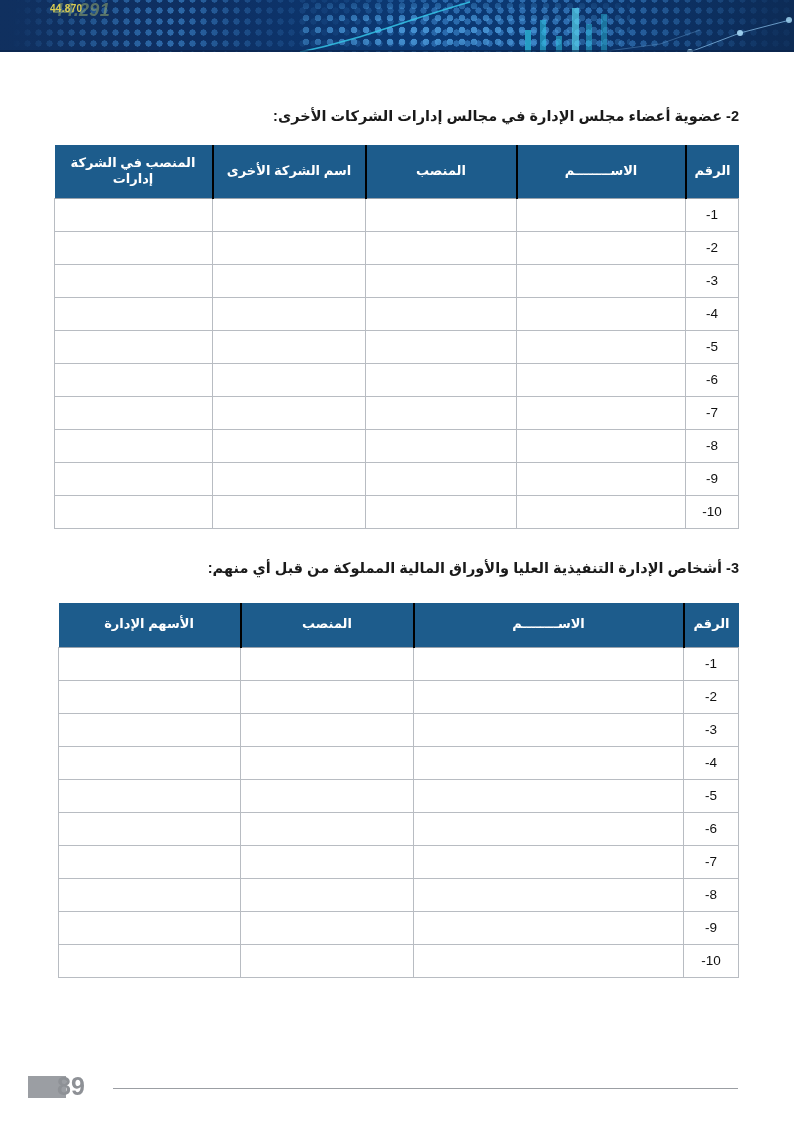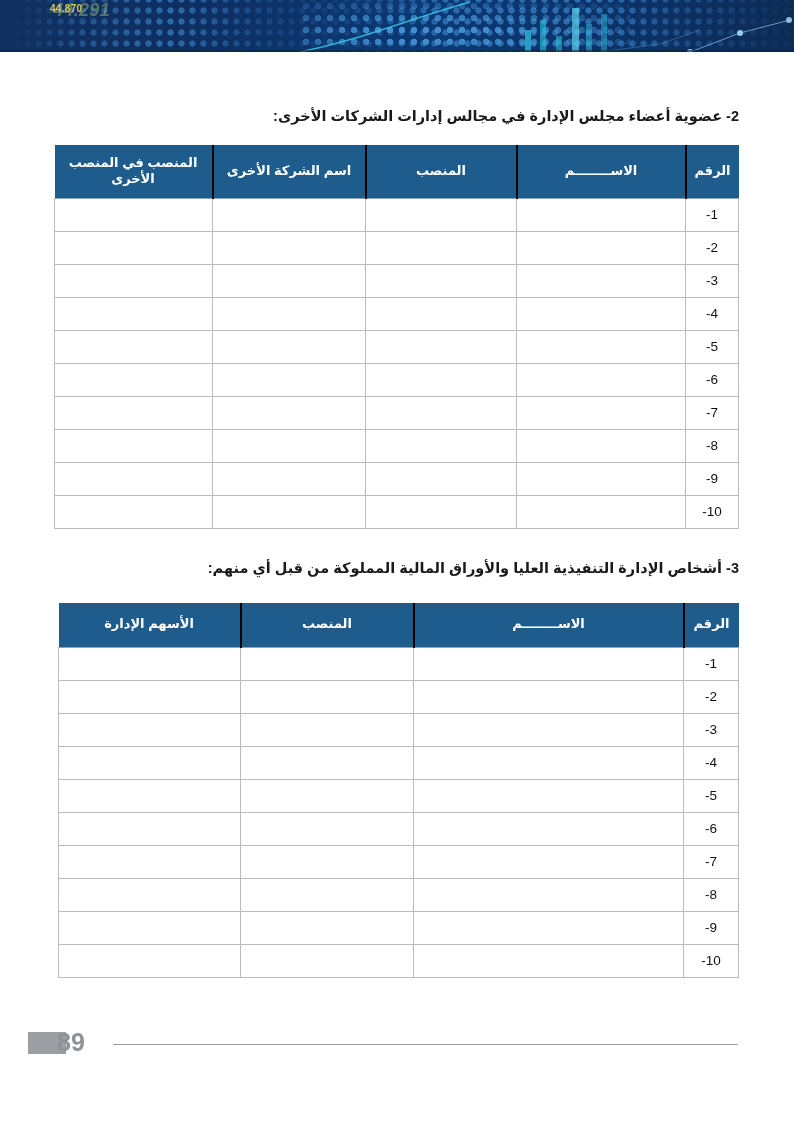--- a/index.html
+++ b/index.html
@@ -144,21 +144,21 @@
     color: #111111;
   }
   table.data-table td.cell-blank { }
 
   table.data-table tbody tr:first-child td { border-top: 1px solid #9aa3ad; }
 
   
   .footer {
     position: absolute;
     left: 0;
-    top: 1020px;
+    top: 1064px;
     width: 635px;
     height: 40px;
     direction: ltr;
     text-decoration: underline;
   }
   .footer-block {
     position: absolute;
     left: 28px;
     top: 12px;
     width: 38px;
@@ -220,21 +220,21 @@
       <col style="width:151px">
       <col style="width:153px">
       <col style="width:158px">
     </colgroup>
     <thead>
       <tr>
         <th>الرقم</th>
         <th>الاســــــــم</th>
         <th>المنصب</th>
         <th>اسم الشركة الأخرى</th>
-        <th>المنصب في المنصب الأخرى</th>
+        <th>المنصب في الشركة إدارات</th>
       </tr>
     </thead>
     <tbody>
       <tr>
         <td class="cell-num">-1</td>
         <td class="cell-blank"></td>
         <td class="cell-blank"></td>
         <td class="cell-blank"></td>
         <td class="cell-blank"></td>
       </tr>

